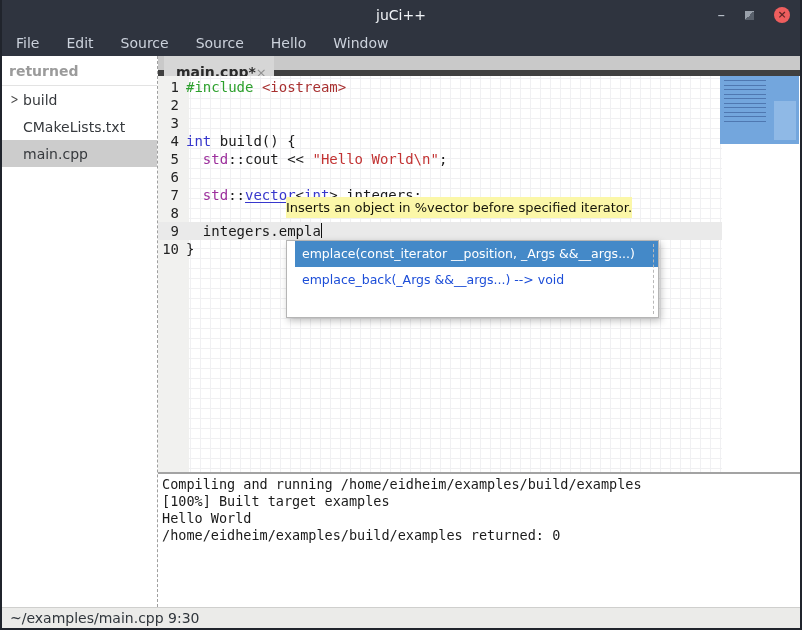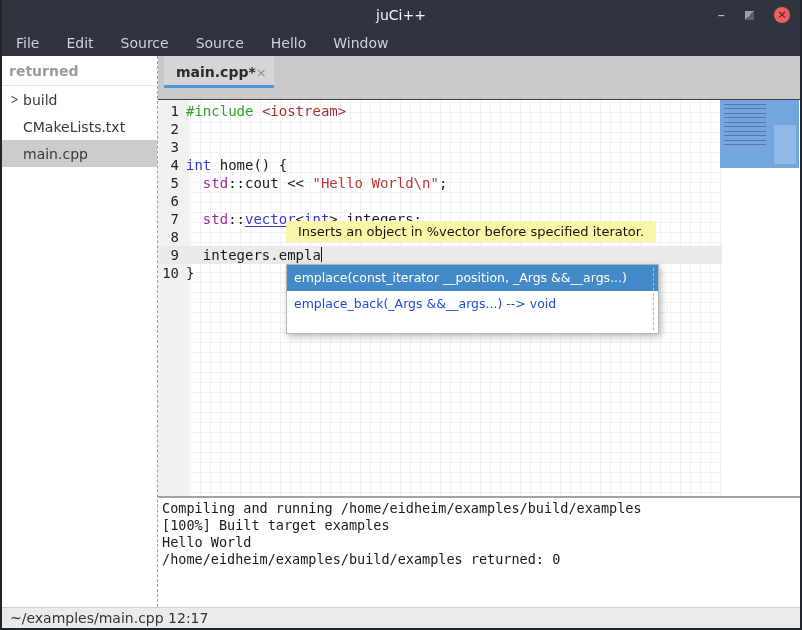--- a/index.html
+++ b/index.html
@@ -31,21 +31,21 @@
   .tree-row { height:27px; display:flex; align-items:center; color:#36393d; font-size:14px; }
   .tree-row.selected { background:#cccccc; }
   .tree-chevron { width:14px; margin-left:7px; color:#4a4a4a; font-size:12px; transform:scale(.8,1.1); }
   .tree-indent { width:21px; flex:none; }
   .tree-label { white-space:nowrap; }
 
   
   .content { flex:1; display:flex; flex-direction:column; min-width:0; }
 
   
-  .tabbar { height:44px; flex:none; background:#c9c9c9; border-bottom:1px solid #404040; position:relative; }
+  .tabbar { height:20px; flex:none; background:#c9c9c9; border-bottom:6px solid #404040; position:relative; }
   .tab { position:absolute; left:6px; top:0; height:32px; width:110px; background:#d6d6d6; display:flex; align-items:center; }
   .tab-label { font-weight:bold; color:#2b2b2b; font-size:14px; padding-left:12px; }
   .tab-close { margin-left:auto; margin-right:8px; color:#8e8e8e; font-size:13px; }
   .tab-underline { position:absolute; left:0; right:0; bottom:0; height:3px; background:var(--accent); }
 
   
   .editor { position:relative; flex:none; height:396px; background-color:#fff; overflow:hidden; cursor:text;
             background-image:linear-gradient(to right,#f0f0f2 1px,transparent 1px),linear-gradient(to bottom,#f0f0f2 1px,transparent 1px);
             background-size:10px 10px; background-position:2px 2px; }
   .gutter-strip { position:absolute; left:0; top:0; bottom:0; width:31px; background:#f1f1ef; }
@@ -63,23 +63,23 @@
   .sg-inc { color:var(--syntax-include); }
   .sg-str { color:var(--syntax-string); }
   .sg-kw  { color:var(--syntax-keyword); }
   .sg-kwu { color:var(--syntax-keyword); text-decoration:underline; text-underline-offset:2px; }
   .sg-ns  { color:var(--syntax-namespace); }
   .sg-pl  { color:var(--syntax-plain); }
   .caret { display:inline-block; width:1.5px; height:15px; background:#111; vertical-align:-2px; }
 
   
   .tooltip { position:absolute; left:128px; top:121px; background:var(--tooltip-bg); color:#15150a;
-             font-size:13px; padding:3px 12px; white-space:nowrap; }
-  .completion { position:absolute; left:128px; top:164px; width:373px; height:70px; background:#fff;
-                border:1px solid #b5b5b5; box-shadow:2px 3px 7px rgba(0,0,0,.25); }
+             font-size:13px; padding:3px 0; white-space:nowrap; }
+  .completion { position:absolute; left:128px; top:164px; width:373px; height:78px; background:#fff;
+                border:1px solid #b5b5b5; box-shadow:2px 3px 7px rgba(0,0,0,.25);padding-left:8px; }
   .comp-item { height:26px; line-height:26px; padding:0 7px; font-size:12.5px; color:#1d4ed8; white-space:nowrap; overflow:hidden; }
   .comp-item.selected { background:var(--selection); color:#fff; }
   .comp-scroll { position:absolute; top:3px; bottom:3px; right:4px; border-left:1px dashed #b9b9b9; }
 
   
   .h-divider { height:2px; background:#a3a3a3; flex:none; }
   .terminal { flex:1; background:#fff; font-family:"DejaVu Sans Mono","Liberation Mono",monospace;
               font-size:13.5px; color:#1a1a1a; padding:2px 12px 0 4px; overflow:hidden; }
   .term-line { height:17px; white-space:pre; }
 
@@ -151,21 +151,21 @@
             </div>
             <div class="line">
               <span class="ln">2</span>
             </div>
             <div class="line">
               <span class="ln">3</span>
               <span class="codetext"></span>
             </div>
             <div class="line">
               <span class="ln">4</span>
-              <span class="codetext"><span class="sg-kw">int</span><span class="sg-pl"> home() {</span></span>
+              <span class="codetext"><span class="sg-kw">int</span><span class="sg-pl"> build() {</span></span>
             </div>
             <div class="line">
               <span class="ln">5</span>
               <span class="codetext"><span class="sg-pl">  </span><span class="sg-ns">std</span><span class="sg-pl">::cout &lt;&lt; </span><span class="sg-str">"Hello World\n"</span><span class="sg-pl">;</span></span>
             </div>
             <div class="line">
               <span class="ln">6</span>
               <span class="codetext"></span>
             </div>
             <div class="line">
@@ -203,16 +203,16 @@
           <div class="term-line">Compiling and running /home/eidheim/examples/build/examples</div>
           <div class="term-line">[100%] Built target examples</div>
           <div class="term-line">Hello World</div>
           <div class="term-line">/home/eidheim/examples/build/examples returned: 0</div>
         </div>
 
     </div>
   </div>
 
   <div class="statusbar">
-    <span>~/examples/main.cpp 12:17</span>
+    <span>~/examples/main.cpp 9:30</span>
   </div>
 
 </div>
 
 </body></html>

